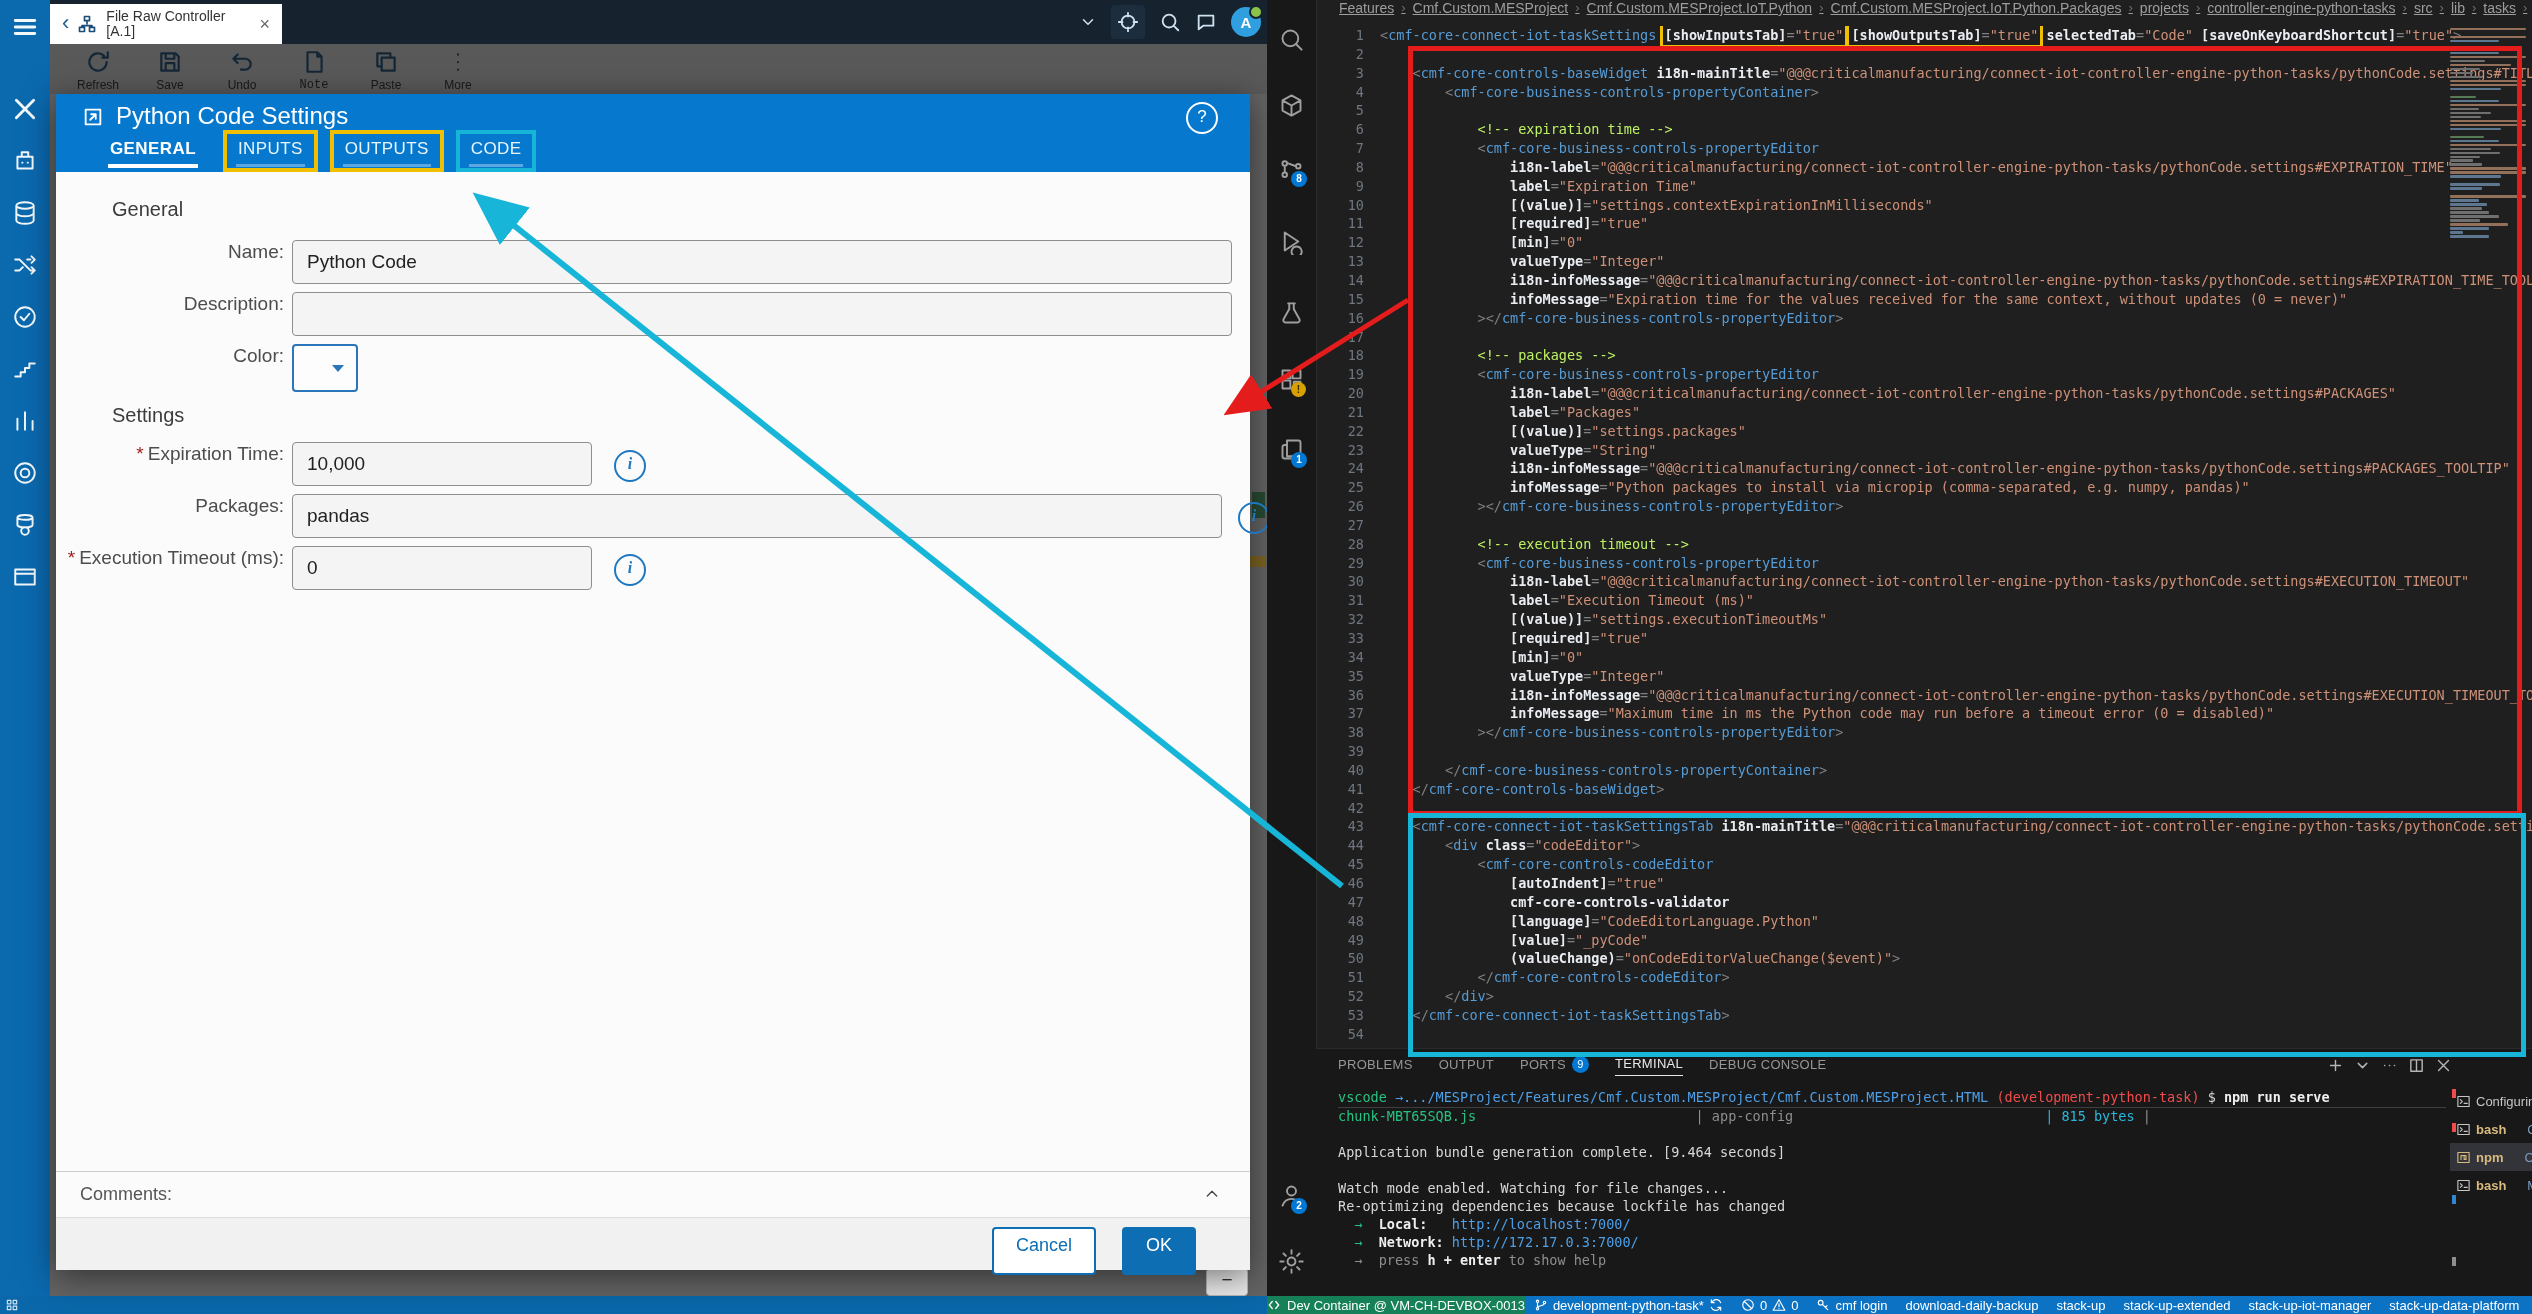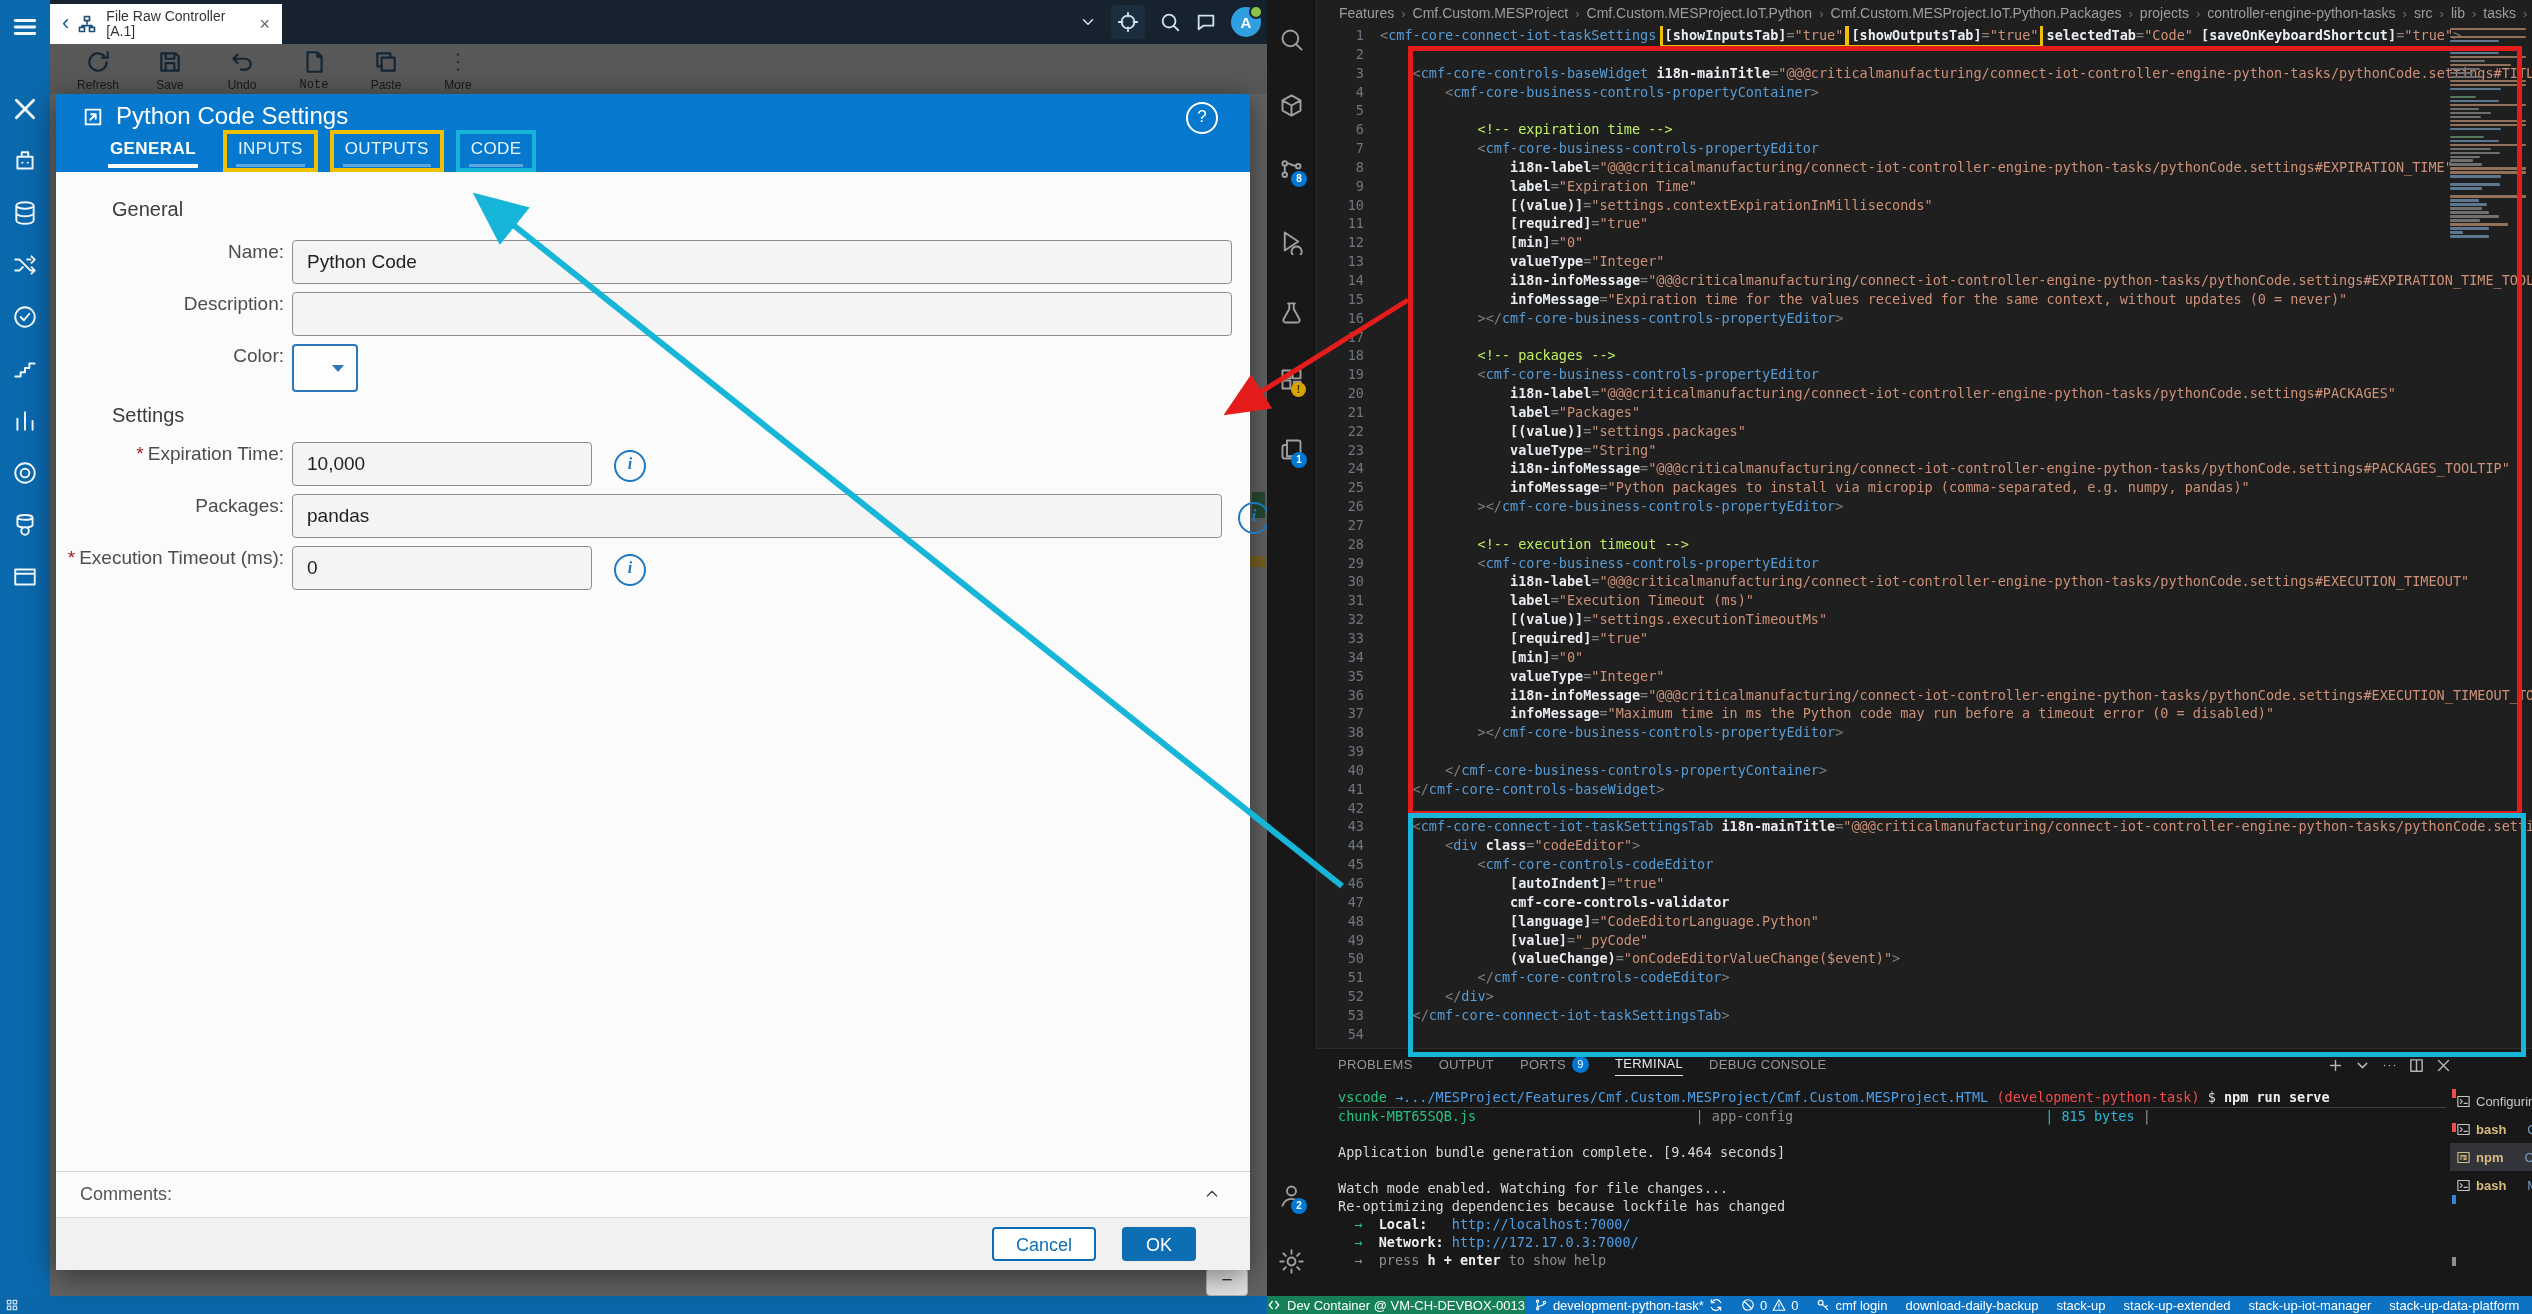--- a/index.html
+++ b/index.html
@@ -57,34 +57,34 @@
   .d-input{position:absolute;left:236px;top:0;height:44px;background:#f4f4f4;border:1px solid #8e8e8e;border-radius:4px;
            font-size:19px;color:#222;display:flex;align-items:center;padding-left:14px;box-sizing:border-box;}
   .d-info{position:absolute;top:8px;width:28px;height:28px;border:2px solid #1d78c1;border-radius:50%;color:#1d78c1;
           font-size:16px;font-weight:bold;text-align:center;line-height:24px;font-family:"Liberation Serif",serif;font-style:italic;}
   .d-color{position:absolute;left:236px;top:0;width:62px;height:44px;background:#fdfdfd;border:2px solid #2a76b8;border-radius:4px;}
   .d-caret{position:absolute;right:12px;top:19px;width:0;height:0;border-left:6px solid transparent;border-right:6px solid transparent;border-top:7px solid #2a76b8;}
   .d-comments{position:absolute;left:0;bottom:52px;width:100%;height:46px;border-top:1px solid #cfcfcf;background:#fbfbfb;}
   .d-comments .lbl{position:absolute;left:24px;top:12px;font-size:18px;color:#555;}
   .d-chevron{position:absolute;right:30px;top:14px;width:16px;height:16px;color:#444;}
   .d-footer{position:absolute;left:0;bottom:0;width:100%;height:52px;background:#f1f1f1;border-top:1px solid #ddd;}
-  .d-btn{position:absolute;top:9px;height:34px;border-radius:4px;font-size:18px;text-align:center;line-height:32px;padding:0 22px;}
+  .d-btn{position:absolute;top:9px;height:48px;border-radius:4px;font-size:18px;text-align:center;line-height:32px;padding:0 22px;}
   .d-btn.cancel{right:154px;background:#fff;border:2px solid #0e6eb4;color:#0e6eb4;box-sizing:border-box;}
   .d-btn.ok{right:54px;background:#0e6eb4;border:2px solid #0e6eb4;color:#fff;box-sizing:border-box;}
 
   
   #vsc{position:absolute;left:1267px;top:0;width:1265px;height:1314px;background:#1f1f1f;overflow:hidden;}
   .v-activity{position:absolute;left:0;top:0;width:49px;height:1296px;background:#181818;border-right:1px solid #2b2b2b;}
   .v-act-ic{position:absolute;left:11px;width:27px;height:27px;color:#9f9f9f;}
   .v-badge{position:absolute;width:16px;height:16px;border-radius:50%;background:#0078d4;color:#fff;font-size:10px;
            text-align:center;line-height:16px;font-weight:bold;}
   .v-warnbadge{position:absolute;width:15px;height:15px;border-radius:50%;background:#d8a100;color:#3a2b00;font-size:10px;
            text-align:center;line-height:15px;font-weight:bold;}
   .v-breadcrumbs{position:absolute;left:72px;top:0;right:0;height:26px;color:#9d9d9d;font-size:14px;display:flex;
-                 align-items:center;white-space:nowrap;overflow:hidden;background:#1f1f1f;}
+                 align-items:flex-start;white-space:nowrap;overflow:hidden;background:#1f1f1f;text-decoration:underline;}
   .v-bc-sep{color:#6f6f6f;padding:0 7px;font-size:13px;}
   .v-code{position:absolute;left:49px;top:26px;right:0;height:1022px;overflow:hidden;}
   .code-line{height:18.85px;display:flex;white-space:pre;font-family:"DejaVu Sans Mono","Liberation Mono",monospace;
              font-size:13.5px;line-height:18.85px;}
   .code-line .ln{width:48px;min-width:48px;text-align:right;padding-right:16px;color:#6e7681;}
   .c-p{color:#808080;} .c-tag{color:#569cd6;} .c-attr{color:#e9edf2;font-weight:600;} .c-str{color:#ce9178;}
   .c-com{color:#bef264;} .c-t{color:#d4d4d4;}
   .anno-inline-y{outline:3px solid #f0c000;outline-offset:2px;}
   .v-minimap{position:absolute;right:2px;top:28px;width:80px;}
   .v-minimap div{margin-bottom:1.6px;border-radius:1px;}

